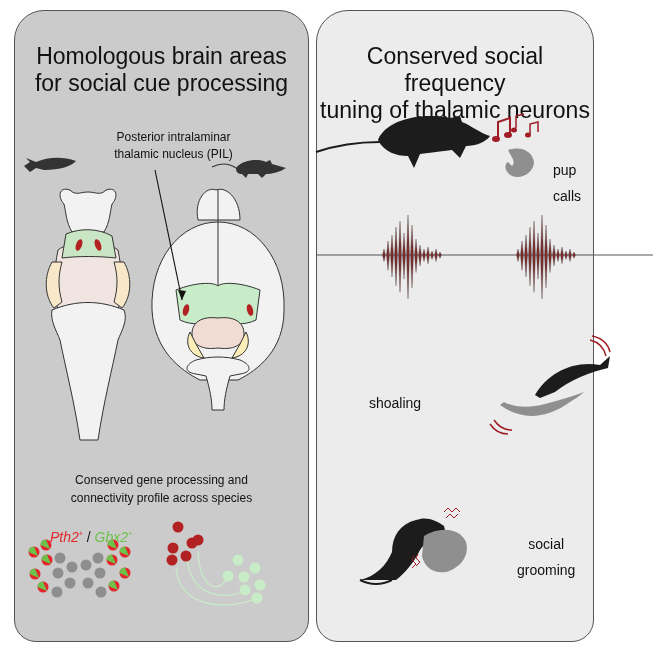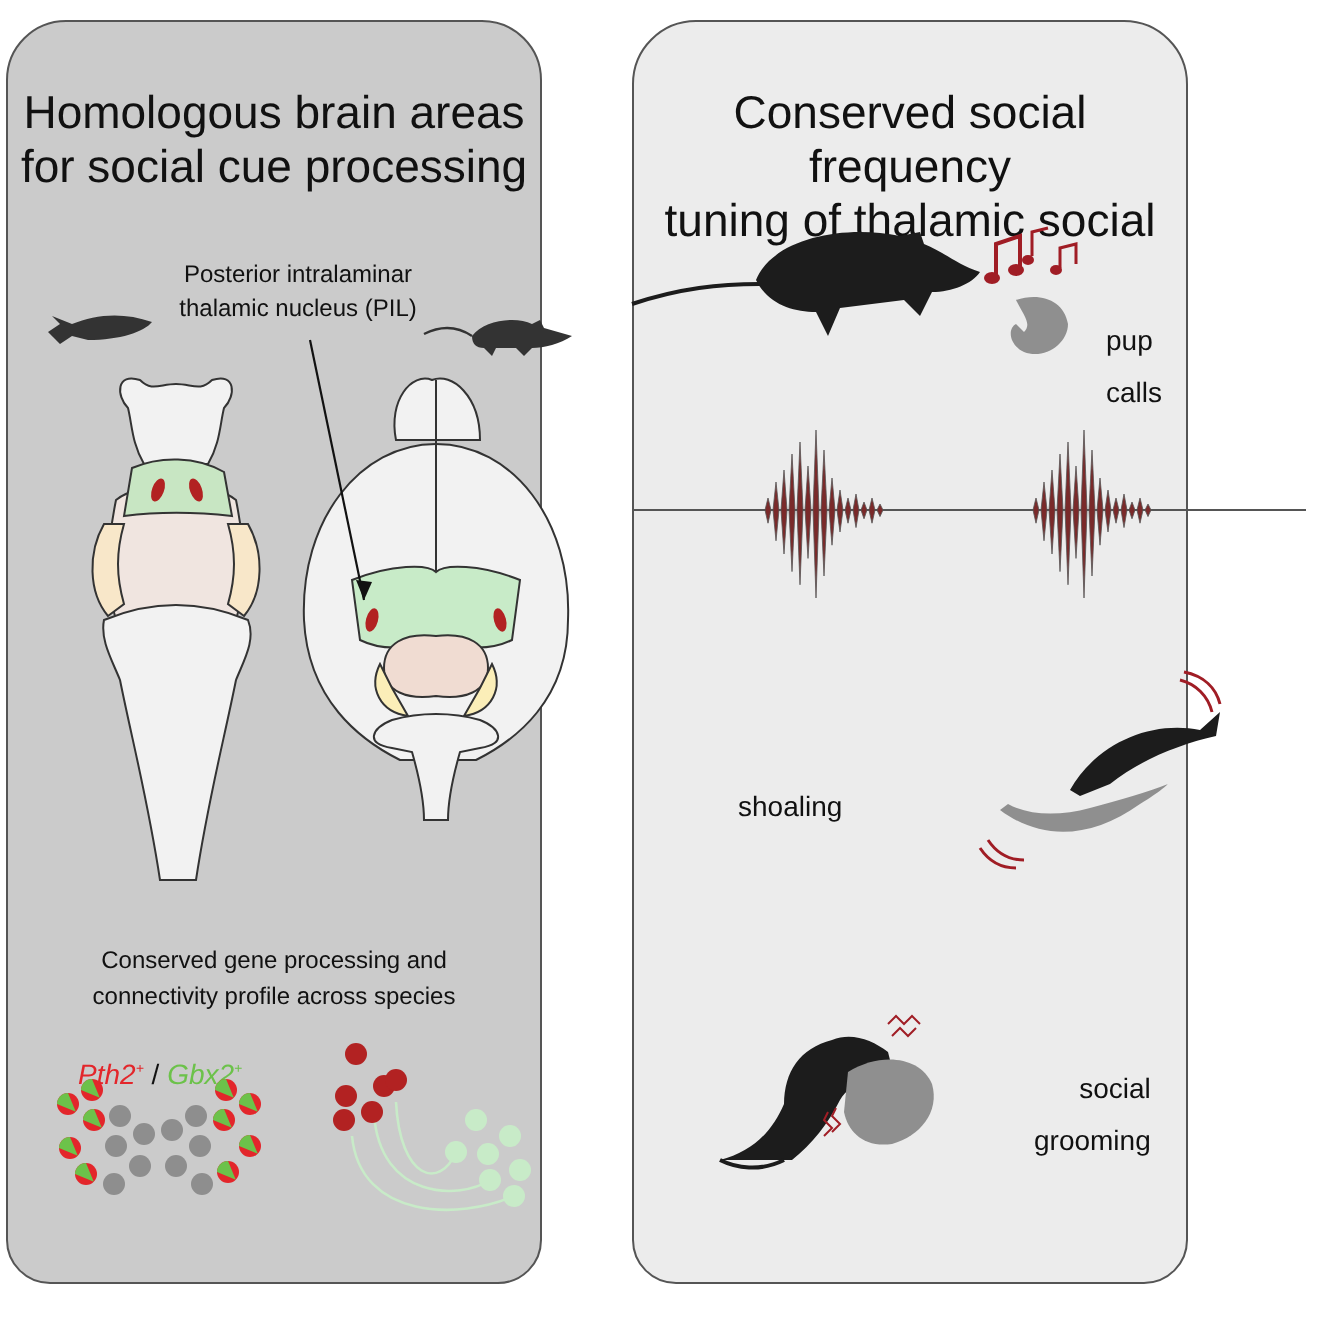--- a/index.html
+++ b/index.html
@@ -1,18 +1,18 @@
 <!DOCTYPE html>
 <html><head>
 <meta charset="utf-8">
 <style>
   html,body{margin:0;padding:0;background:#ffffff;}
   body{width:664px;height:664px;position:relative;overflow:hidden;font-family:"Liberation Sans",sans-serif;}
   .panel{position:absolute;top:10px;height:632px;border:1.2px solid #555;box-sizing:border-box;}
-  #left{left:3px;width:268px;background:#cbcbcb;border-radius:30px 30px 22px 22px;}
+  #left{left:14px;width:295px;background:#cbcbcb;border-radius:30px 30px 22px 22px;}
   #right{left:316px;width:278px;background:#ececec;border-radius:32px 32px 22px 22px;}
   .title{position:absolute;left:0;right:0;text-align:center;font-size:23px;line-height:27px;color:#111;}
   .lbl{position:absolute;color:#111;}
   svg{position:absolute;left:0;top:0;}
 </style>
 </head>
 <body>
 
 <div id="left" class="panel">
   <div class="title" style="top:32px;">
@@ -28,28 +28,28 @@
     <div>connectivity profile across species</div>
   </div>
   <div class="lbl" style="left:35px;top:518px;font-size:14px;font-style:italic;">
     <span style="color:#e3262b;"><span>Pth2</span><sup style="font-size:7px;">+</sup></span><span style="font-style:normal;color:#111;"> / </span><span style="color:#6cc24a;"><span>Gbx2</span><sup style="font-size:7px;">+</sup></span>
   </div>
 </div>
 
 <div id="right" class="panel">
   <div class="title" style="top:32px;">
     <div>Conserved social frequency</div>
-    <div>tuning of thalamic social</div>
+    <div>tuning of thalamic neurons</div>
   </div>
   <div class="lbl" style="left:236px;top:146px;font-size:14px;line-height:26px;">
     <div>pup</div>
     <div>calls</div>
   </div>
   <div class="lbl" style="left:52px;top:384px;font-size:14px;text-align:center;">shoaling</div>
-  <div class="lbl" style="left:200px;top:520px;font-size:14px;line-height:26px;text-align:right;">
+  <div class="lbl" style="left:200px;top:520px;font-size:14px;line-height:26px;text-align:center;">
     <div>social</div>
     <div>grooming</div>
   </div>
 </div>
 
 <svg width="664" height="664" viewBox="0 0 664 664">
 
   <g fill="#333">
     <path d="M24,166 L30,162 L26,158 L36,162 C48,157 62,156 76,161 C72,166 60,170 44,170 L36,168 L30,172 Z"></path>
   </g>

